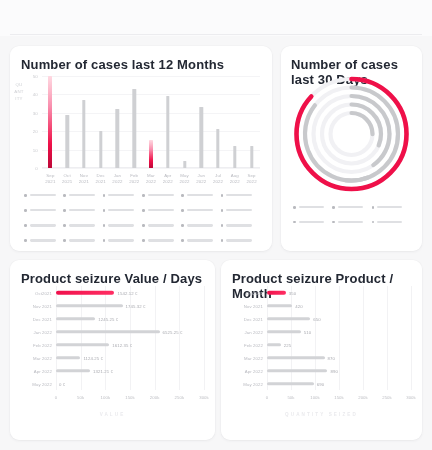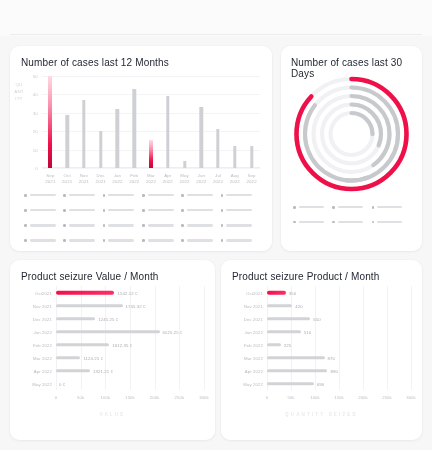--- a/index.html
+++ b/index.html
@@ -31,21 +31,21 @@
     background: #ffffff;
     border-radius: 9px;
     box-shadow: 0 1px 3px rgba(30,35,50,.055), 0 0 0 .5px rgba(30,35,50,.025);
   }
   #card-cases12 { left: 10px;  top: 46px;  width: 262px; height: 205px; }
   #card-cases30 { left: 281px; top: 46px;  width: 141px; height: 205px; }
   #card-value   { left: 10px;  top: 260px; width: 205px; height: 180px; }
   #card-qty     { left: 221px; top: 260px; width: 201px; height: 180px; }
 
   .card-title {
-    position: absolute; font-size: 10px; font-weight: normal;
+    position: absolute; font-size: 13px; font-weight: bold;
     color: #232833; letter-spacing: .15px;
   }
   #card-cases12 .card-title { left: 11px; top: 11px; }
   #card-cases30 .card-title { left: 10px; top: 11px; }
   #card-value   .card-title { left: 11px; top: 11px; }
   #card-qty     .card-title { left: 11px; top: 11px; }
 
   
   .vbar-plot { position: absolute; left: 32px; top: 30px; width: 218px; height: 92px; }
   .vbar-grid { position: absolute; inset: 0; }
@@ -352,21 +352,21 @@
           <span class="skel-line"></span>
         </div>
         <div class="skel-item">
           <span class="skel-dot"></span>
           <span class="skel-line"></span>
         </div>
       </div>
   </div>
 
   <div class="card" id="card-value">
-    <div class="card-title">Product seizure Value / Month</div>
+    <div class="card-title">Product seizure Value / Days</div>
     <div class="hbar-plot" id="plot-value">
         <div class="hbar-gridline" style="left: 0px; height: 104px; top: 0px;"></div>
         <div class="hbar-xtick" style="left: 0px; top: 106px;">0</div>
         <div class="hbar-gridline" style="left: 24.6667px; height: 104px; top: 0px;"></div>
         <div class="hbar-xtick" style="left: 24.6667px; top: 106px;">50k</div>
         <div class="hbar-gridline" style="left: 49.3333px; height: 104px; top: 0px;"></div>
         <div class="hbar-xtick" style="left: 49.3333px; top: 106px;">100k</div>
         <div class="hbar-gridline" style="left: 74px; height: 104px; top: 0px;"></div>
         <div class="hbar-xtick" style="left: 74px; top: 106px;">150k</div>
         <div class="hbar-gridline" style="left: 98.6667px; height: 104px; top: 0px;"></div>

